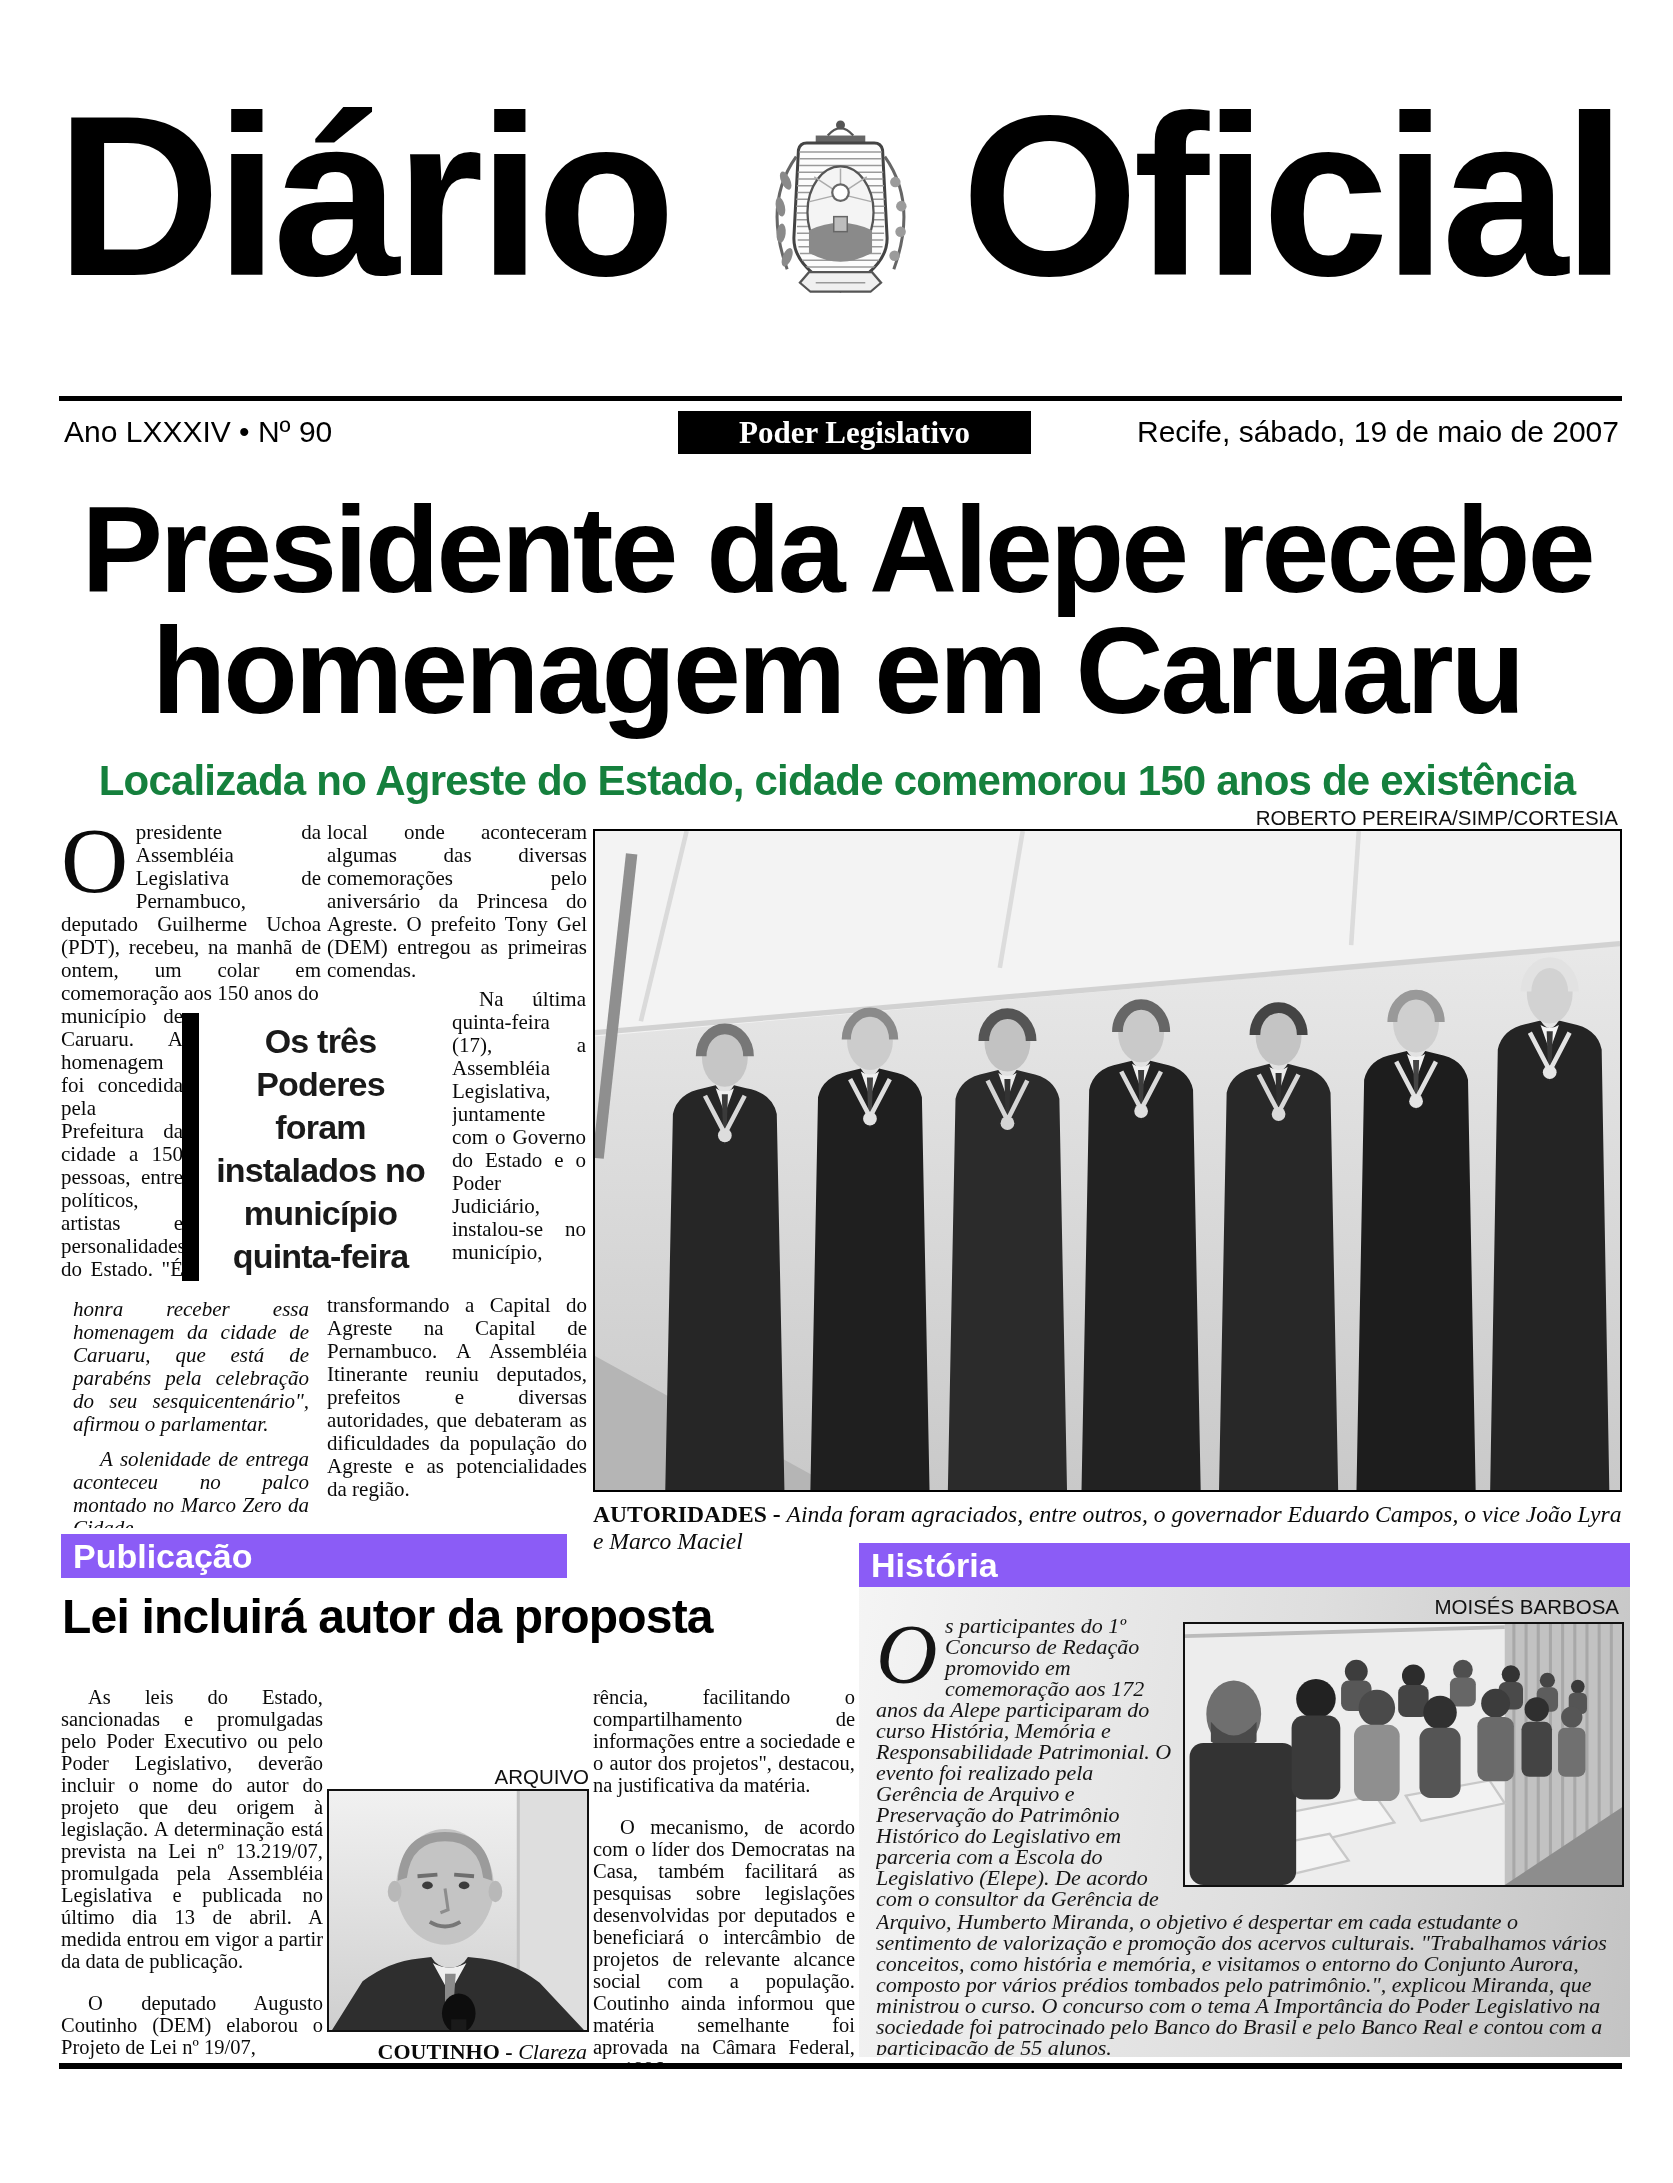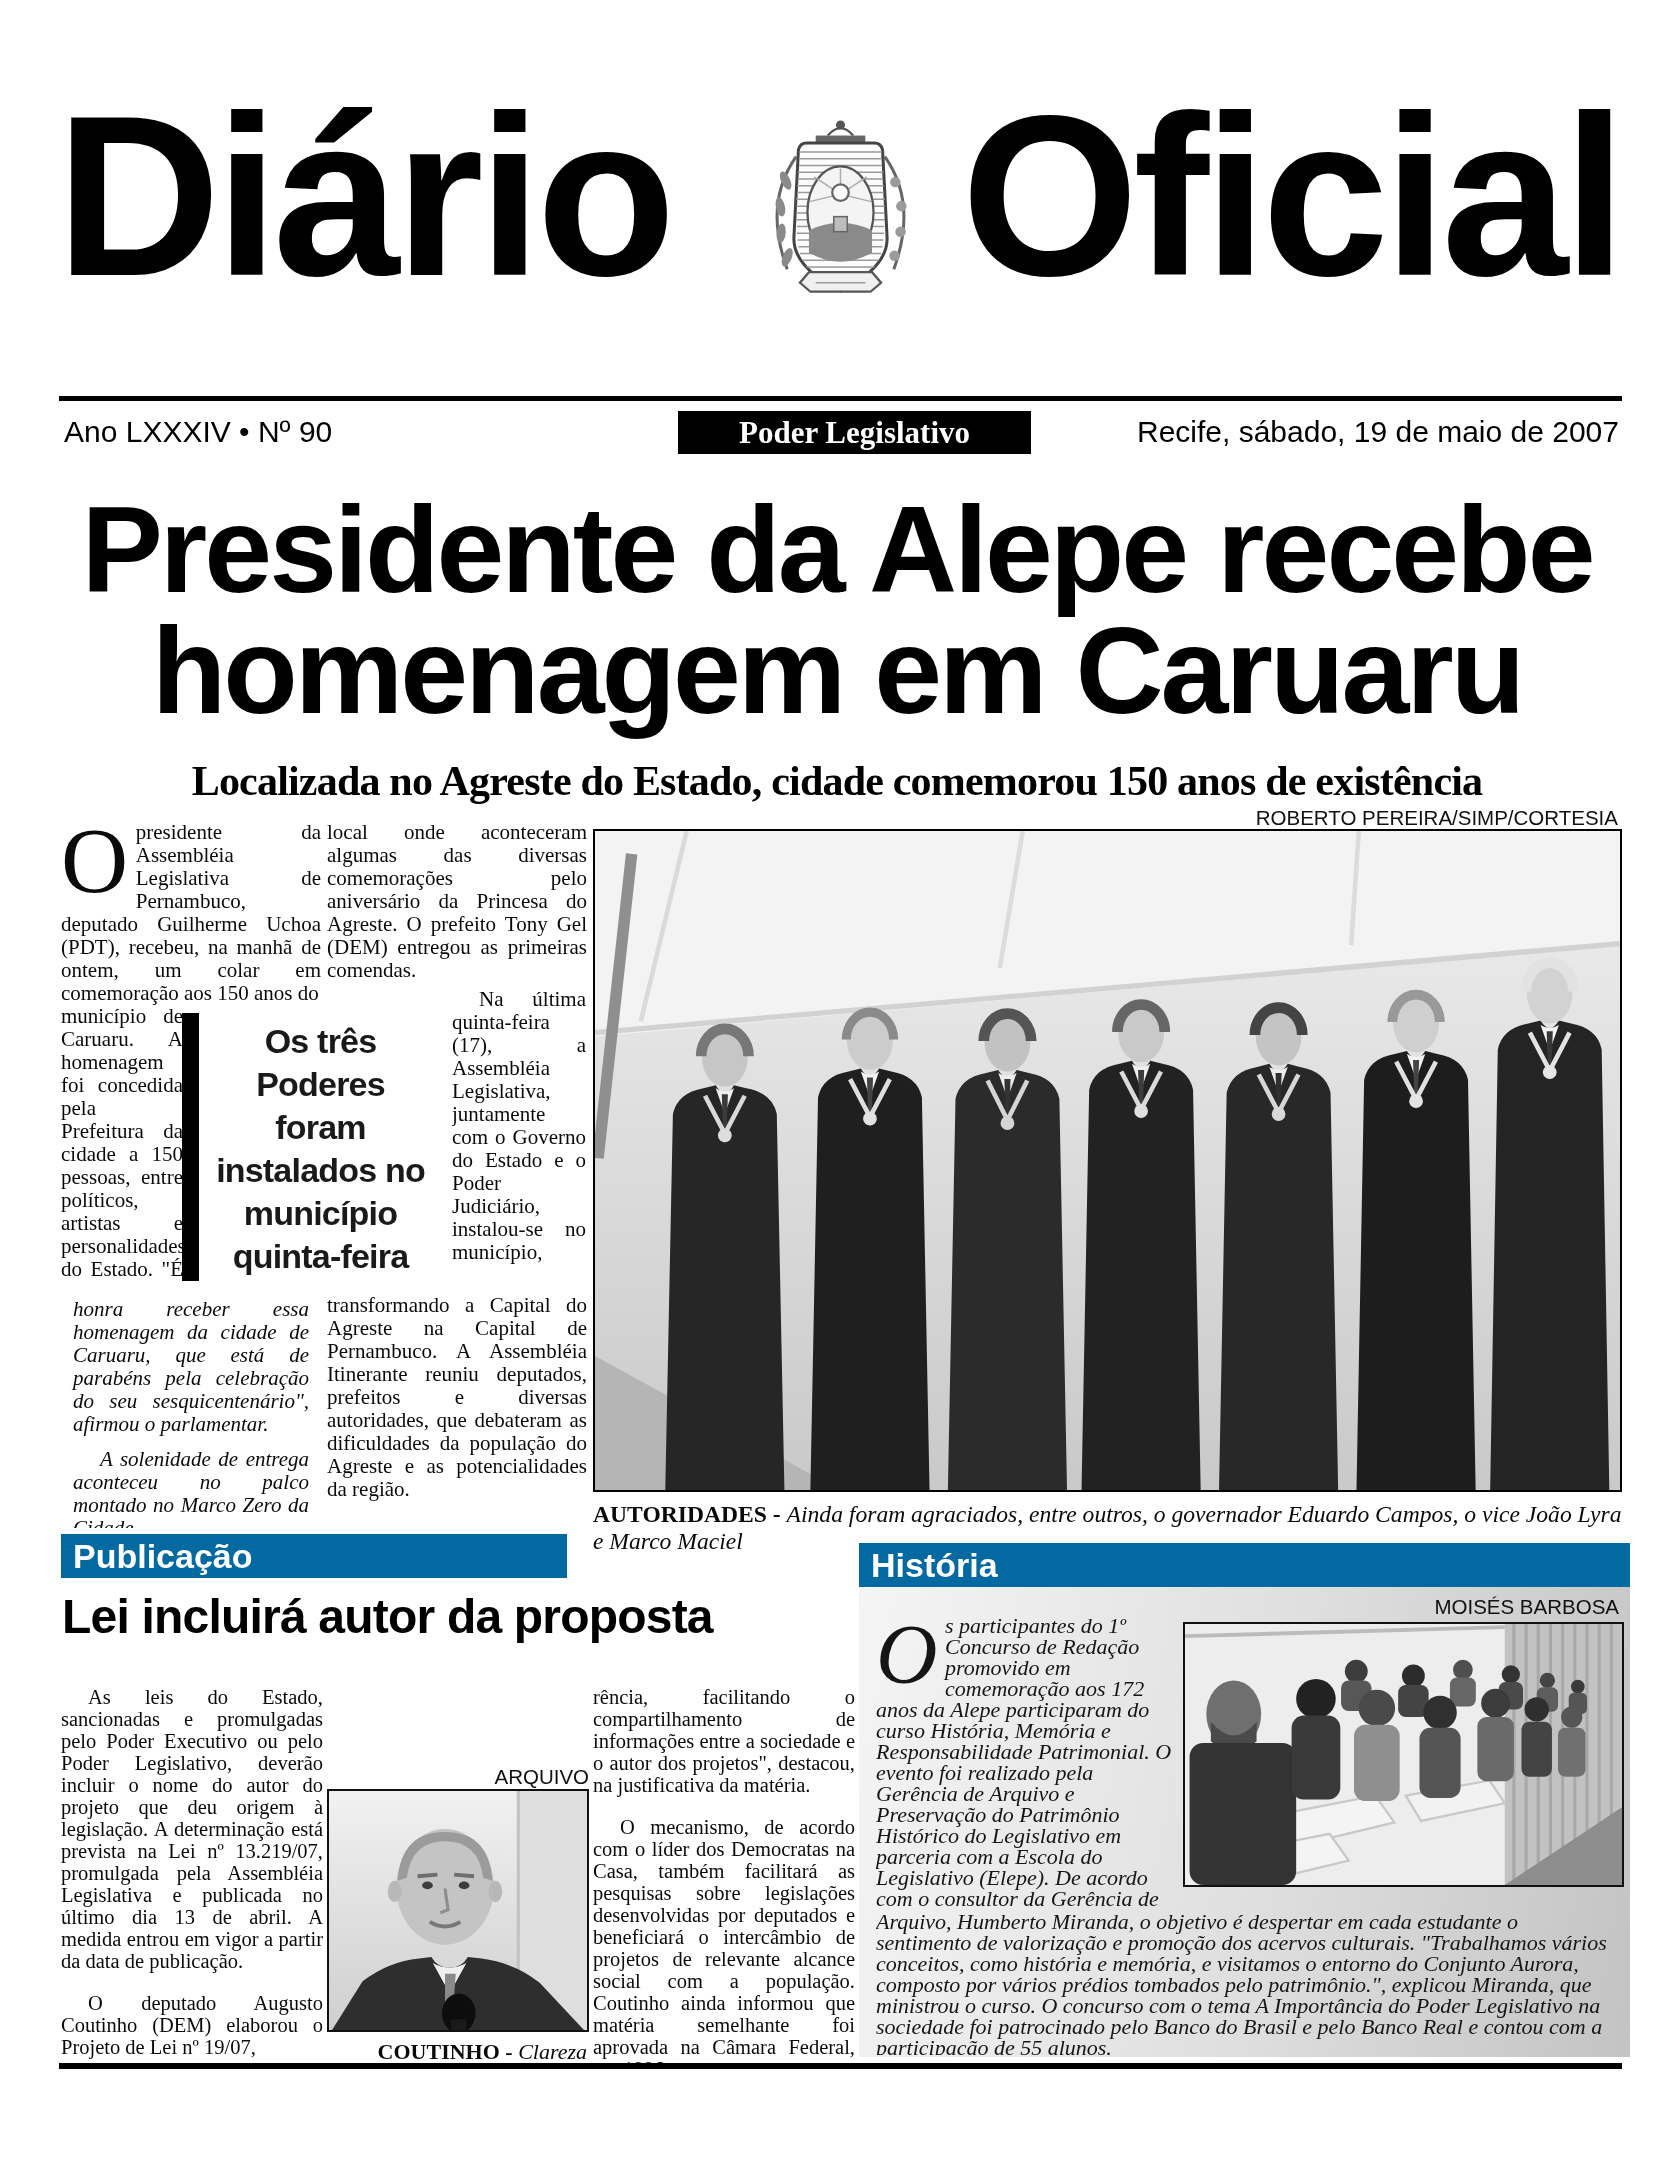--- a/index.html
+++ b/index.html
@@ -20,22 +20,22 @@
   .dateline-item{top:415px;font-family:"Liberation Sans",sans-serif;font-size:30px;color:#000;}
   #edition{left:64px;}
   #datebox{left:678px;top:411px;width:353px;height:43px;background:#000;color:#fff;
            text-align:center;line-height:43px;font-weight:bold;font-size:31px;}
   #datetxt{right:55px;text-align:right;}
   
   .headline{left:0;width:100%;text-align:center;font-family:"Liberation Sans",sans-serif;
             font-weight:bold;font-size:122px;line-height:114px;letter-spacing:-3px;color:#000;}
   #hl1{top:493px;}
   #hl2{top:614px;}
-  .subhead{top:757px;left:0;width:100%;text-align:center;font-family:Liberation Serif, serif;
-           font-weight:bold;font-size:42px;letter-spacing:-0.8px;color:#000000;}
+  .subhead{top:757px;left:0;width:100%;text-align:center;font-family:Liberation Sans, sans-serif;
+           font-weight:bold;font-size:42px;letter-spacing:-0.8px;color:#15803d;}
   
   .photo-credit{font-family:"Liberation Sans",sans-serif;font-size:20.5px;color:#111;}
   #credit1{top:806px;right:56px;text-align:right;}
   #photo1{left:593px;top:829px;width:1029px;height:663px;border:2.3px solid #000;box-sizing:border-box;background:#d8d8d8;}
   #caption1{left:593px;top:1501px;width:1029px;font-size:23.6px;line-height:27px;}
   .cap-lead{font-weight:bold;}
   .cap-rest{font-style:italic;}
   
   .body{font-size:21px;line-height:23px;text-align:justify;overflow:hidden;}
   .body p{margin:12px;font-style:italic;}
@@ -45,21 +45,21 @@
   #col1b{left:61px;top:1005px;width:122px;height:280px;}
   #col1c{left:61px;top:1286px;width:260px;height:242px;}
   #col2a{left:327px;top:821px;width:260px;height:164px;}
   #col2b{left:452px;top:988px;width:134px;height:304px;}
   #col2c{left:327px;top:1294px;width:260px;height:234px;}
   #pullbar{left:182px;top:1013px;width:16.7px;height:268px;background:#000;}
   #pullquote{left:199px;top:1020px;width:243px;text-align:center;white-space:pre-line;
              font-family:"Liberation Sans",sans-serif;font-weight:bold;font-size:34px;
              line-height:43px;letter-spacing:-0.8px;color:#1a1a1a;}
   
-  .section-bar{background:#0369a1;color:#fff;font-family:"Liberation Sans",sans-serif;
+  .section-bar{background:#8b5cf6;color:#fff;font-family:"Liberation Sans",sans-serif;
                font-weight:bold;font-size:34px;line-height:44px;height:44px;padding-left:12px;box-sizing:border-box;}
   #pub-bar{left:61px;top:1534px;width:506px;}
   #pub-headline{left:62px;top:1589px;width:791px;font-family:"Liberation Sans",sans-serif;
                 font-weight:bold;font-size:48px;letter-spacing:-0.8px;color:#000;}
   .pbody{font-size:20.5px;line-height:22px;text-align:justify;overflow:hidden;}
   #pcol1{left:61px;top:1665px;width:262px;height:398px;}
   #pcol2a{left:327px;top:1665px;width:262px;height:99px;}
   #pub-credit{left:327px;top:1765px;width:262px;text-align:right;}
   #photo2{left:327px;top:1789px;width:262px;height:243px;border:2.3px solid #111;box-sizing:border-box;background:#e0e0e0;}
   #pub-caption{left:325px;top:2039px;width:262px;font-size:22px;text-align:right;}

